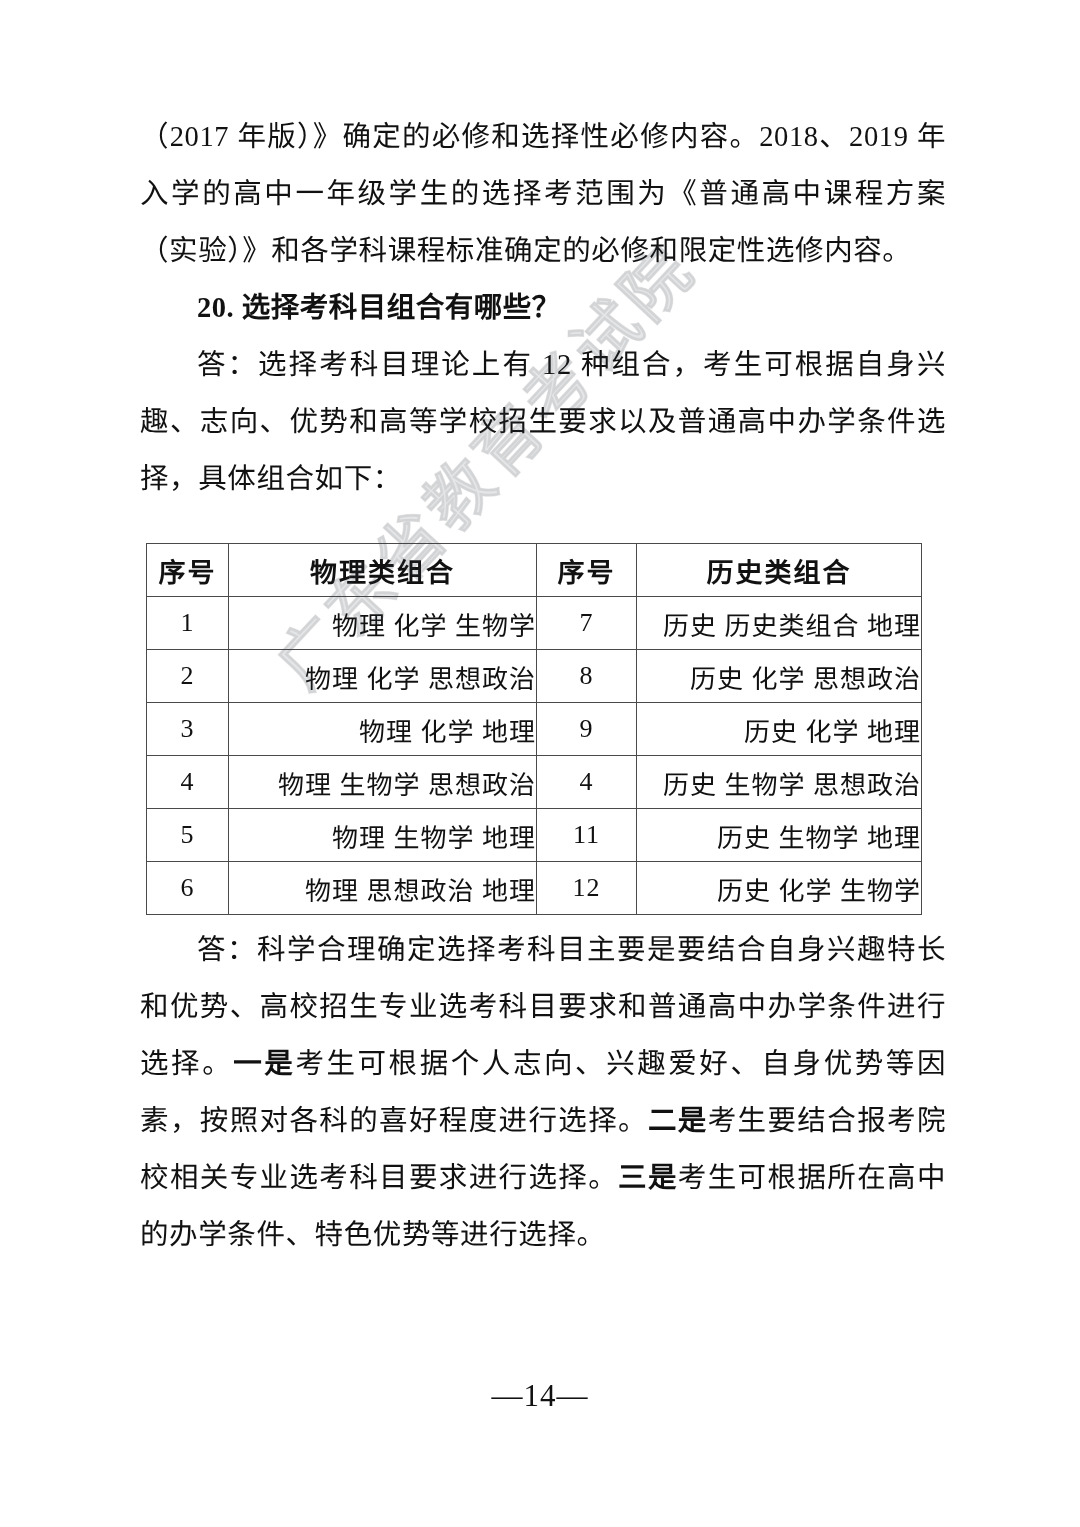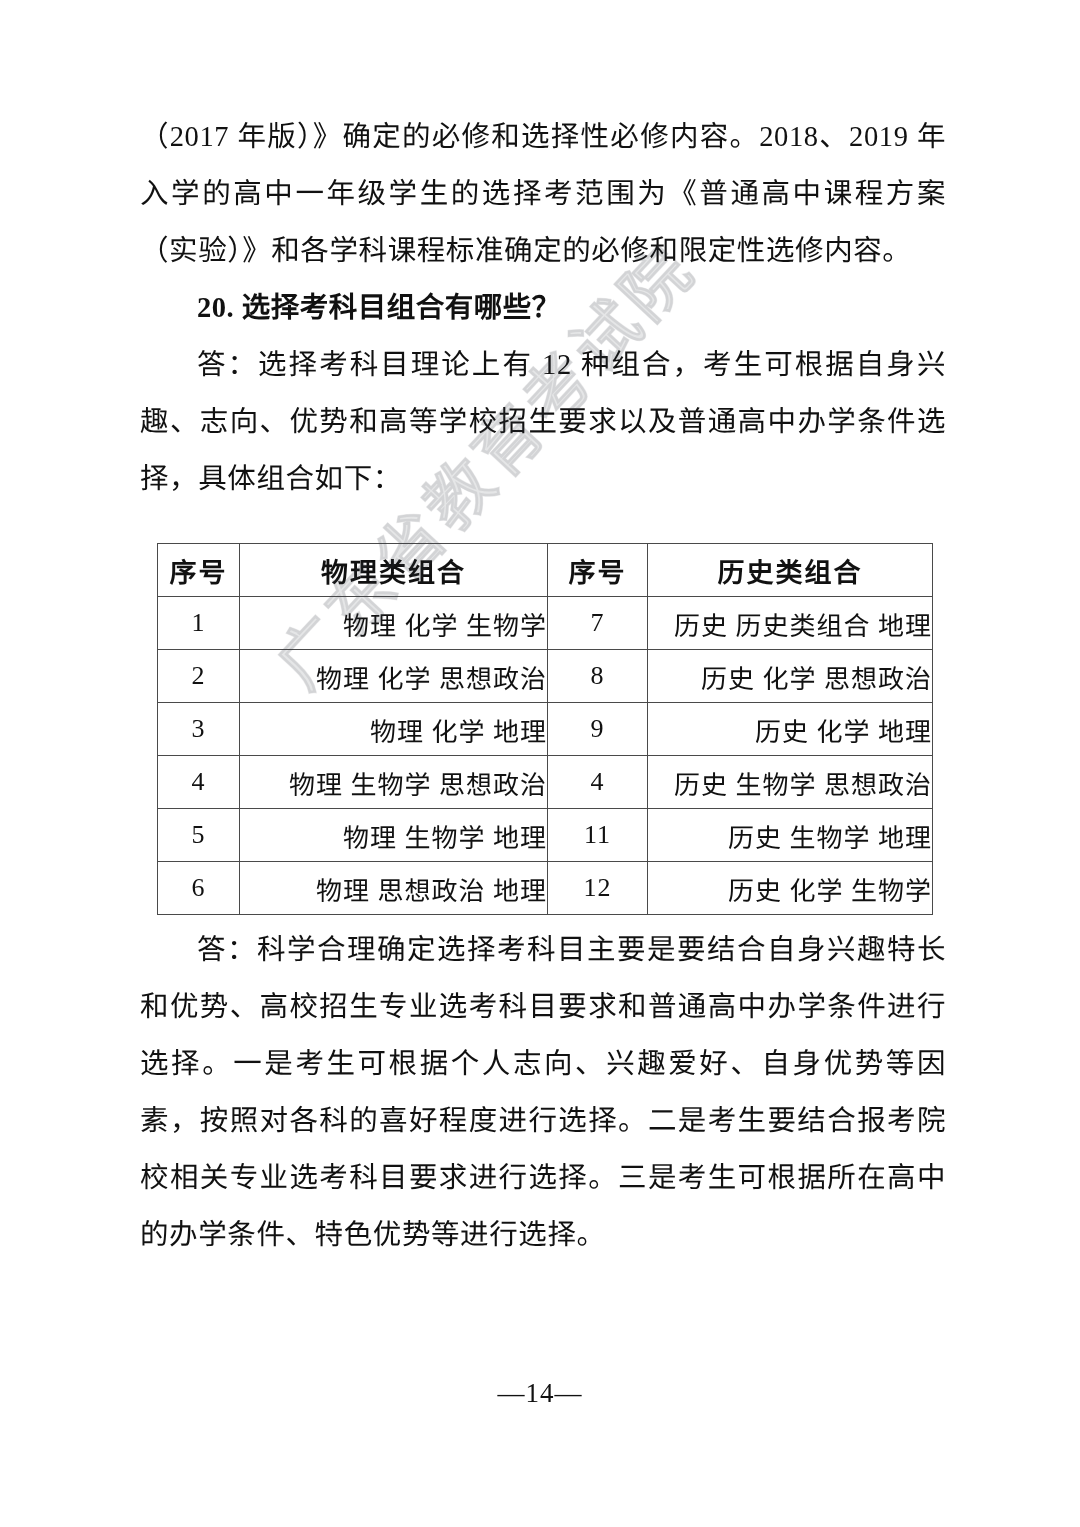--- a/index.html
+++ b/index.html
@@ -67,32 +67,32 @@
   h2.qheading {
     margin: 0;
     font-size: 28.5px;
     line-height: 57px;
     font-weight: 700;
     text-indent: 2em;
     letter-spacing: 0.5px;
   }
 
   .strong-lead {
-    font-weight: 400;
+    font-weight: 700;
   }
 
   .first-block { padding-top: 108px; }
   .spacer-before-table { height: 36px; }
   .spacer-after-table { height: 6px; }
 
   
   table.combo-table {
     border-collapse: collapse;
     width: 775px;
-    margin-left: 17px;
+    margin-left: 6px;
     table-layout: fixed;
     background: transparent;
     position: relative;
     z-index: 3;
     padding-left: 31px;
   }
   table.combo-table td,
   table.combo-table th {
     border: 1.6px solid #4a4a4a;
     height: 52px;
@@ -122,21 +122,21 @@
   col.c-num2 { width: 100px; }
   col.c-combo2 { width: 285px; }
 
   
   .footer {
     position: absolute;
     left: 0;
     right: 0;
     top: 1378px;
     text-align: center;
-    font-size: 27px;
+    font-size: 31px;
     letter-spacing: 1px;
     z-index: 1;
   }
 </style>
 </head>
 <body>
 
 <div class="page">
 
   <div class="watermark-layer">

